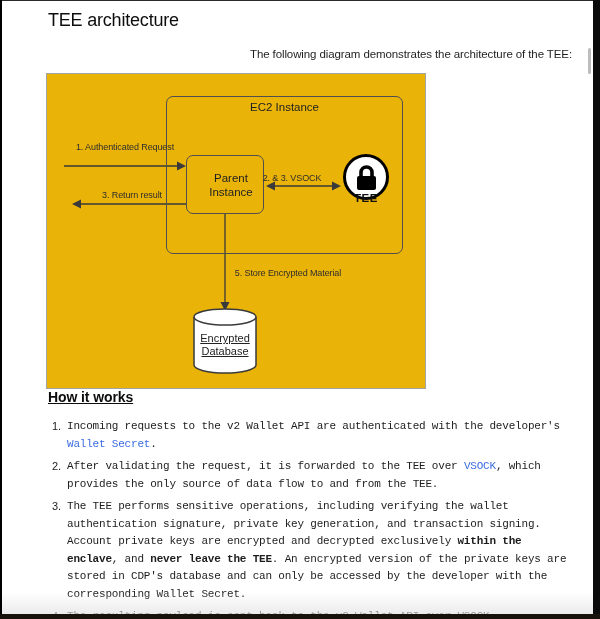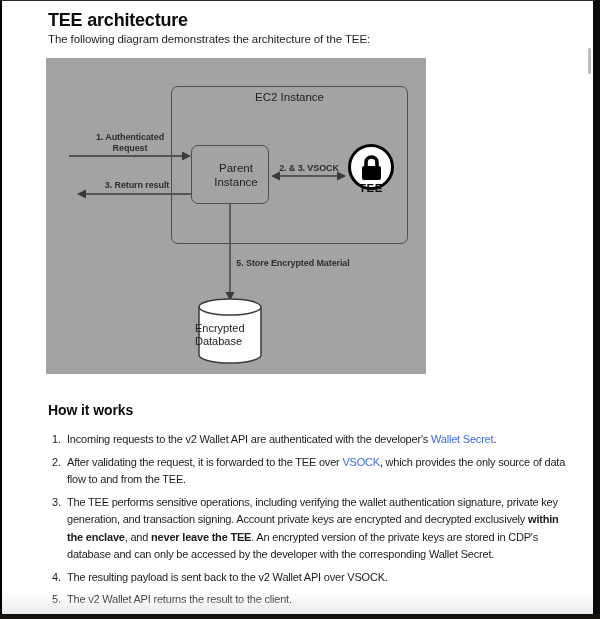--- a/index.html
+++ b/index.html
@@ -16,62 +16,62 @@
   .edge-left   { position:absolute; top:0; left:0; width:2px; height:100%; background:#000; z-index:50; }
   .edge-right  { position:absolute; top:0; right:0; width:7px; height:100%; background:#0b0b0b; z-index:50; }
   .edge-bottom { position:absolute; bottom:0; left:0; width:100%; height:5px; background:#17120c; z-index:50; }
   .bottom-fade { position:absolute; bottom:5px; left:0; width:100%; height:22px;
                  background:linear-gradient(to bottom, rgba(236,236,236,0), rgba(225,225,225,.65)); z-index:40; }
   .scroll-thumb { position:absolute; top:48px; right:9px; width:3px; height:26px;
                   background:#bdbdbd; border-radius:2px; z-index:51; }
 
   .content { position:absolute; top:0; left:0; width:593px; height:619px; padding:8px 21px 0 48px; }
 
-  h1.page-title { font-size:18px; font-weight:700; color:#0d0d0d; letter-spacing:-0.2px; line-height:24px; }
-  p.intro { font-size:11.5px; letter-spacing:-0.1px; color:#1f1f1f; line-height:15px; }
+  h1.page-title { font-size:18px; font-weight:400; color:#0d0d0d; letter-spacing:-0.2px; line-height:24px; }
+  p.intro { margin-top:15px; font-size:11.5px; letter-spacing:-0.1px; color:#1f1f1f; line-height:15px;text-align:right; }
 
   
   .diagram {
     position:relative; margin-top:11px; margin-left:-2px;
     width:380px; height:316px;
-    border:6px solid #a3a3a3; background:#a3a3a3;
+    border:1px solid #a3a3a3; background:#eab308;
   }
   .diagram .node-box { position:absolute; border:1.6px solid #4f4f4f; border-radius:7px; background:transparent; }
   .box-ec2 { left:119px; top:22px; width:237px; height:158px; }
   .label-ec2 { position:absolute; left:119px; top:27px; width:237px; text-align:center;
                font-size:11.5px; font-weight:500; color:#222; }
   .box-parent { left:139px; top:81px; width:78px; height:59px; border-radius:6px; background:#fff;
                 display:flex; align-items:center; justify-content:center;padding-left:12px; }
   .label-parent { font-size:11.5px; font-weight:500; color:#222; text-align:center; line-height:14px; width:60px; }
 
   .tee-circle { position:absolute; left:296px; top:80px; width:46px; height:46px;
                 border:3px solid #000; border-radius:50%; background:#fff;
                 display:flex; align-items:center; justify-content:center; }
   .label-tee { position:absolute; left:289px; top:118px; width:60px; text-align:center;
                font-size:11.5px; font-weight:600; color:#111; letter-spacing:0.5px; }
 
-  .arrow-label { position:absolute; font-size:9px; font-weight:700; color:#2e2e2e;
+  .arrow-label { position:absolute; font-size:9px; font-weight:400; color:#2e2e2e;
                  text-align:center; line-height:11px; letter-spacing:-0.1px; }
   .lbl-auth   { left:28px;  top:68px;  width:100px; }
   .lbl-return { left:35px;  top:116px; width:100px; }
-  .lbl-vsock  { left:207px; top:99px;  width:100px; }
+  .lbl-vsock  { left:195px; top:99px;  width:100px; }
   .lbl-store  { left:176px; top:194px; width:130px; }
 
-  .label-db { position:absolute; left:143px; top:258px; width:70px; 
-              font-size:11px; color:#222; line-height:12.5px; }
+  .label-db { position:absolute; left:143px; top:258px; width:70px; text-align:center;
+              font-size:11px; color:#222; line-height:12.5px;text-decoration:underline; }
 
   svg.connectors { position:absolute; left:0; top:0; width:380px; height:316px; pointer-events:none; }
 
   
-  h2.hiw { margin-top:28px; font-size:14px; font-weight:700; color:#0d0d0d; letter-spacing:-0.1px; }
+  h2.hiw { font-size:14px; font-weight:700; color:#0d0d0d; letter-spacing:-0.1px;text-decoration:underline; }
   ol.steps { margin-top:13px; margin-left:4px; list-style:none; }
   ol.steps li { display:flex; margin-bottom:5px; font-size:11px; line-height:17.5px;
                 letter-spacing:-0.2px; color:#1c1c1c; }
   ol.steps .num { width:15px; flex:0 0 15px; }
-  ol.steps .li-text { flex:1; max-width:505px; }
+  ol.steps .li-text { flex:1; max-width:505px;font-family:Liberation Mono, monospace; }
   ol.steps a { color:#3c6ce0; text-decoration:none; }
   ol.steps b { font-weight:700; }
 </style>
 </head>
 <body>
 
 <div class="content">
 
   <h1 class="page-title">TEE architecture</h1>
   <p class="intro">The following diagram demonstrates the architecture of the TEE:</p>

